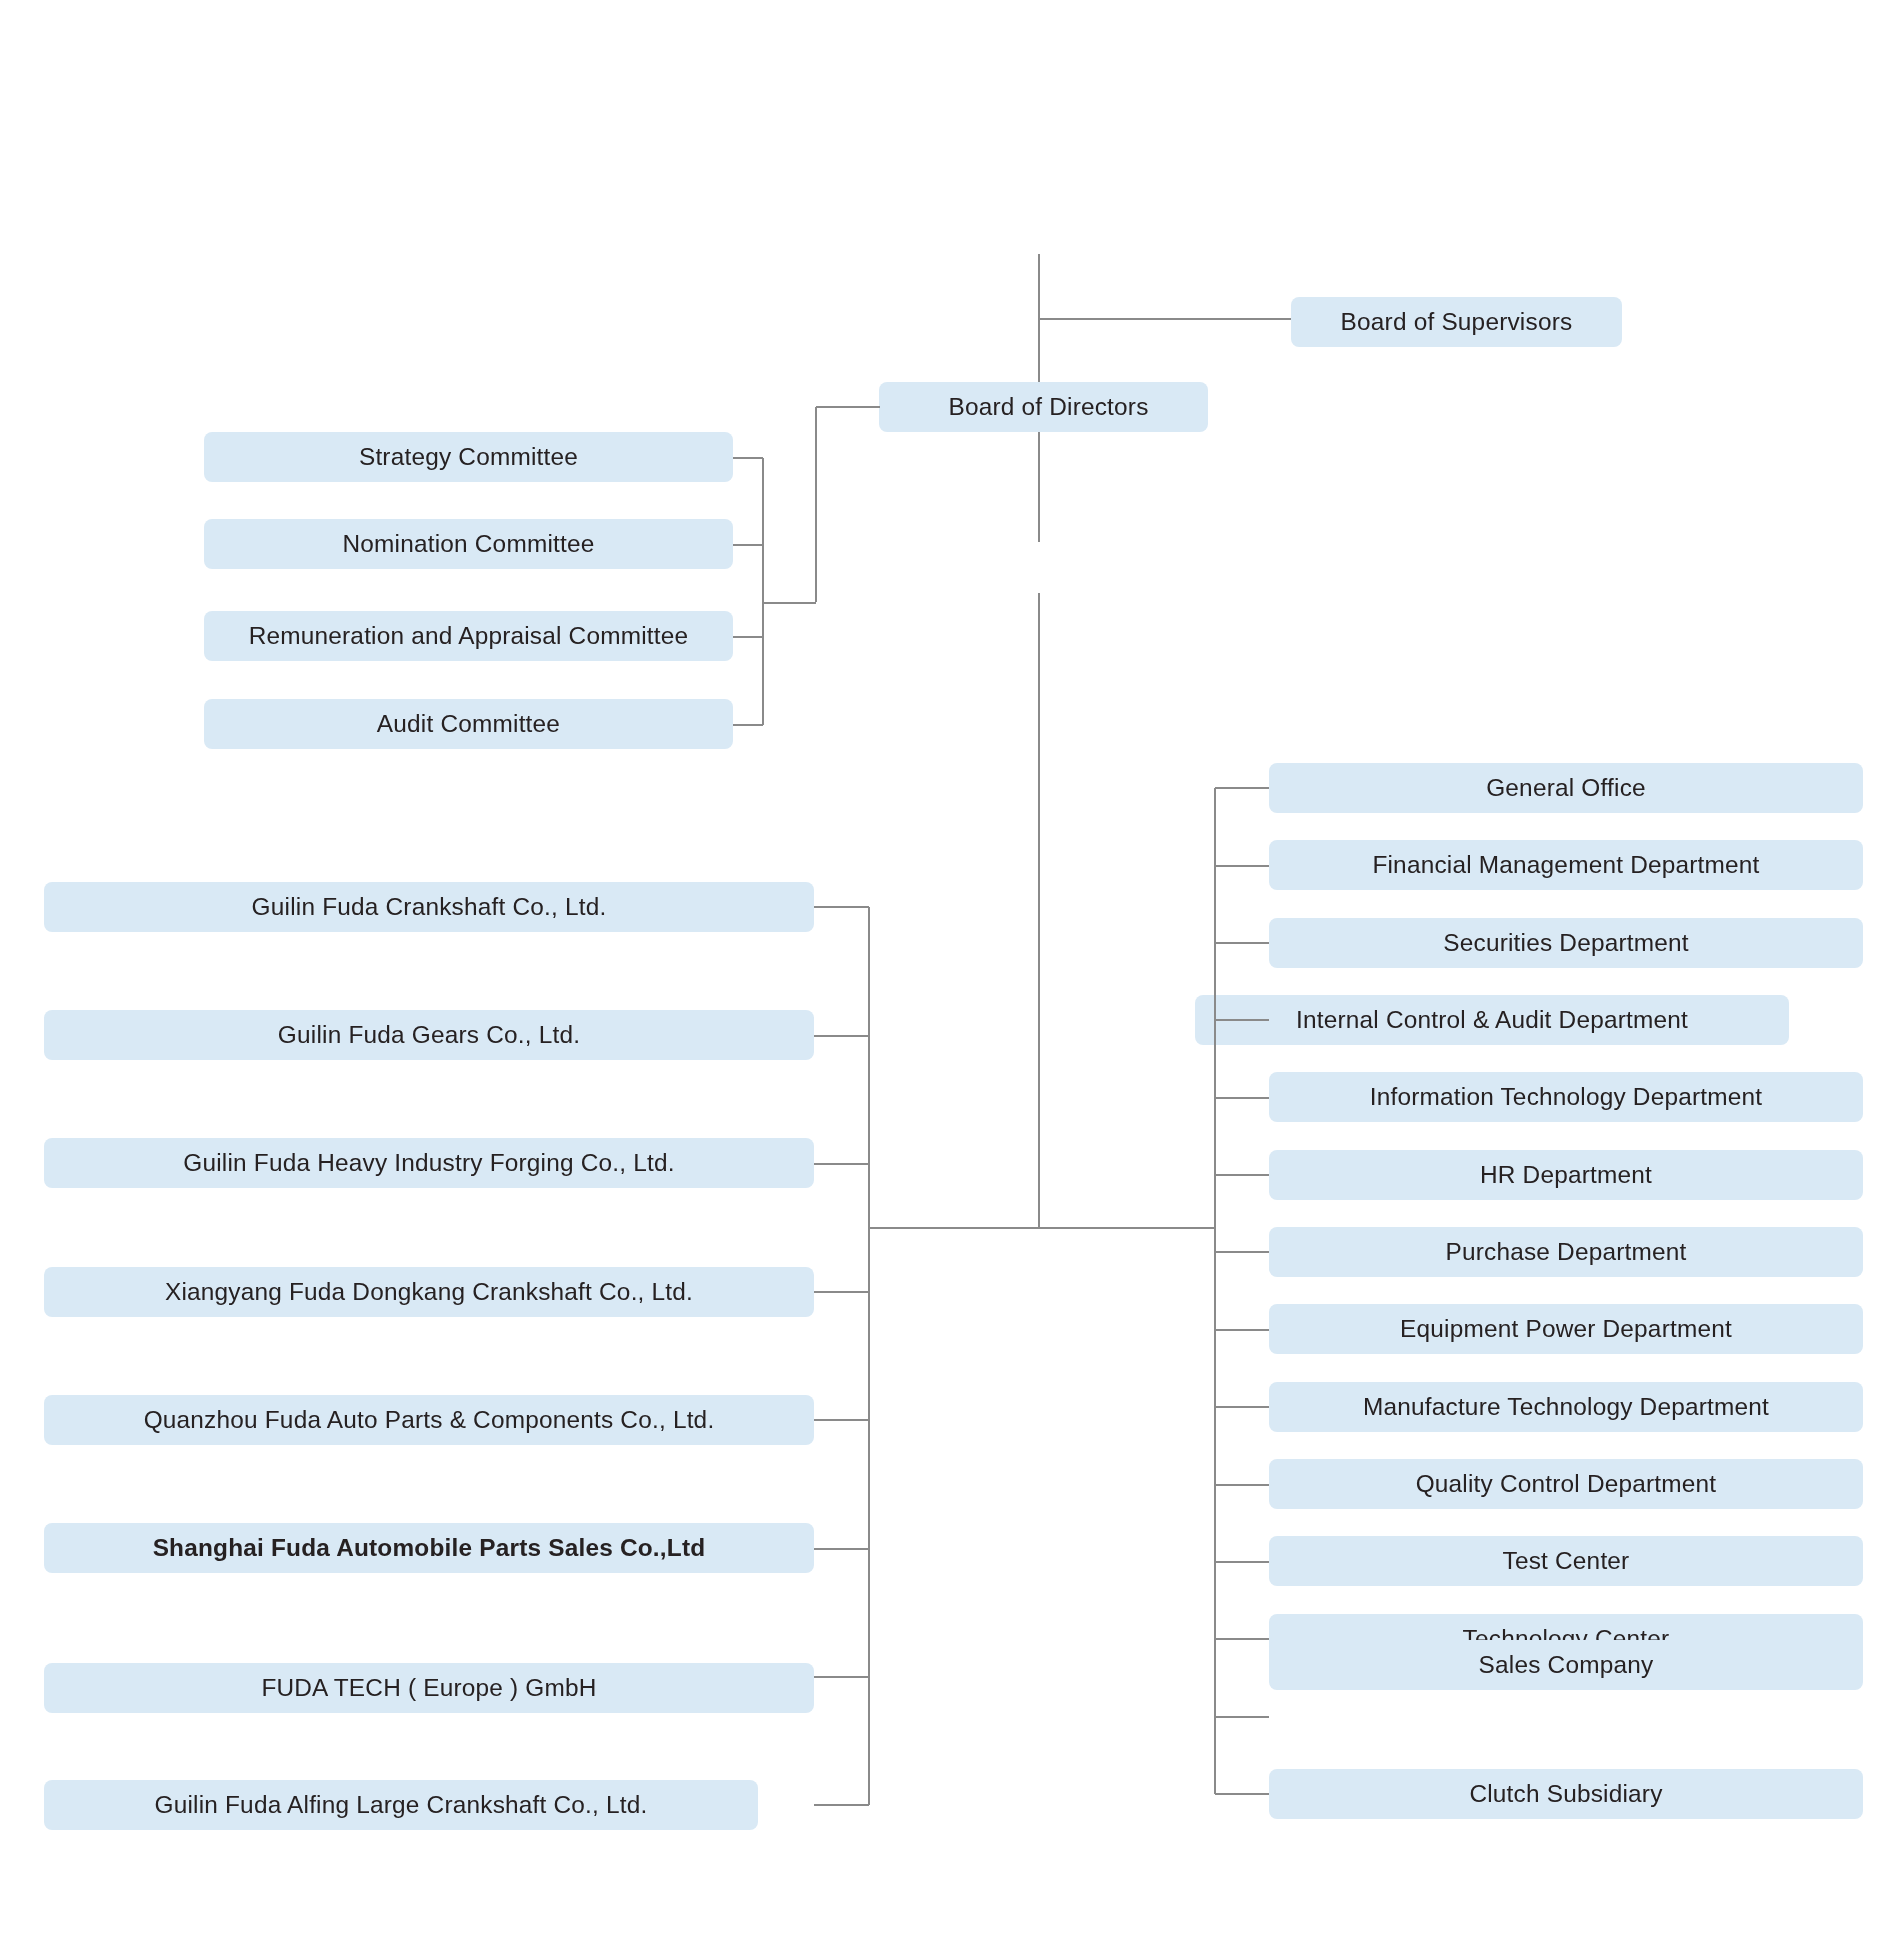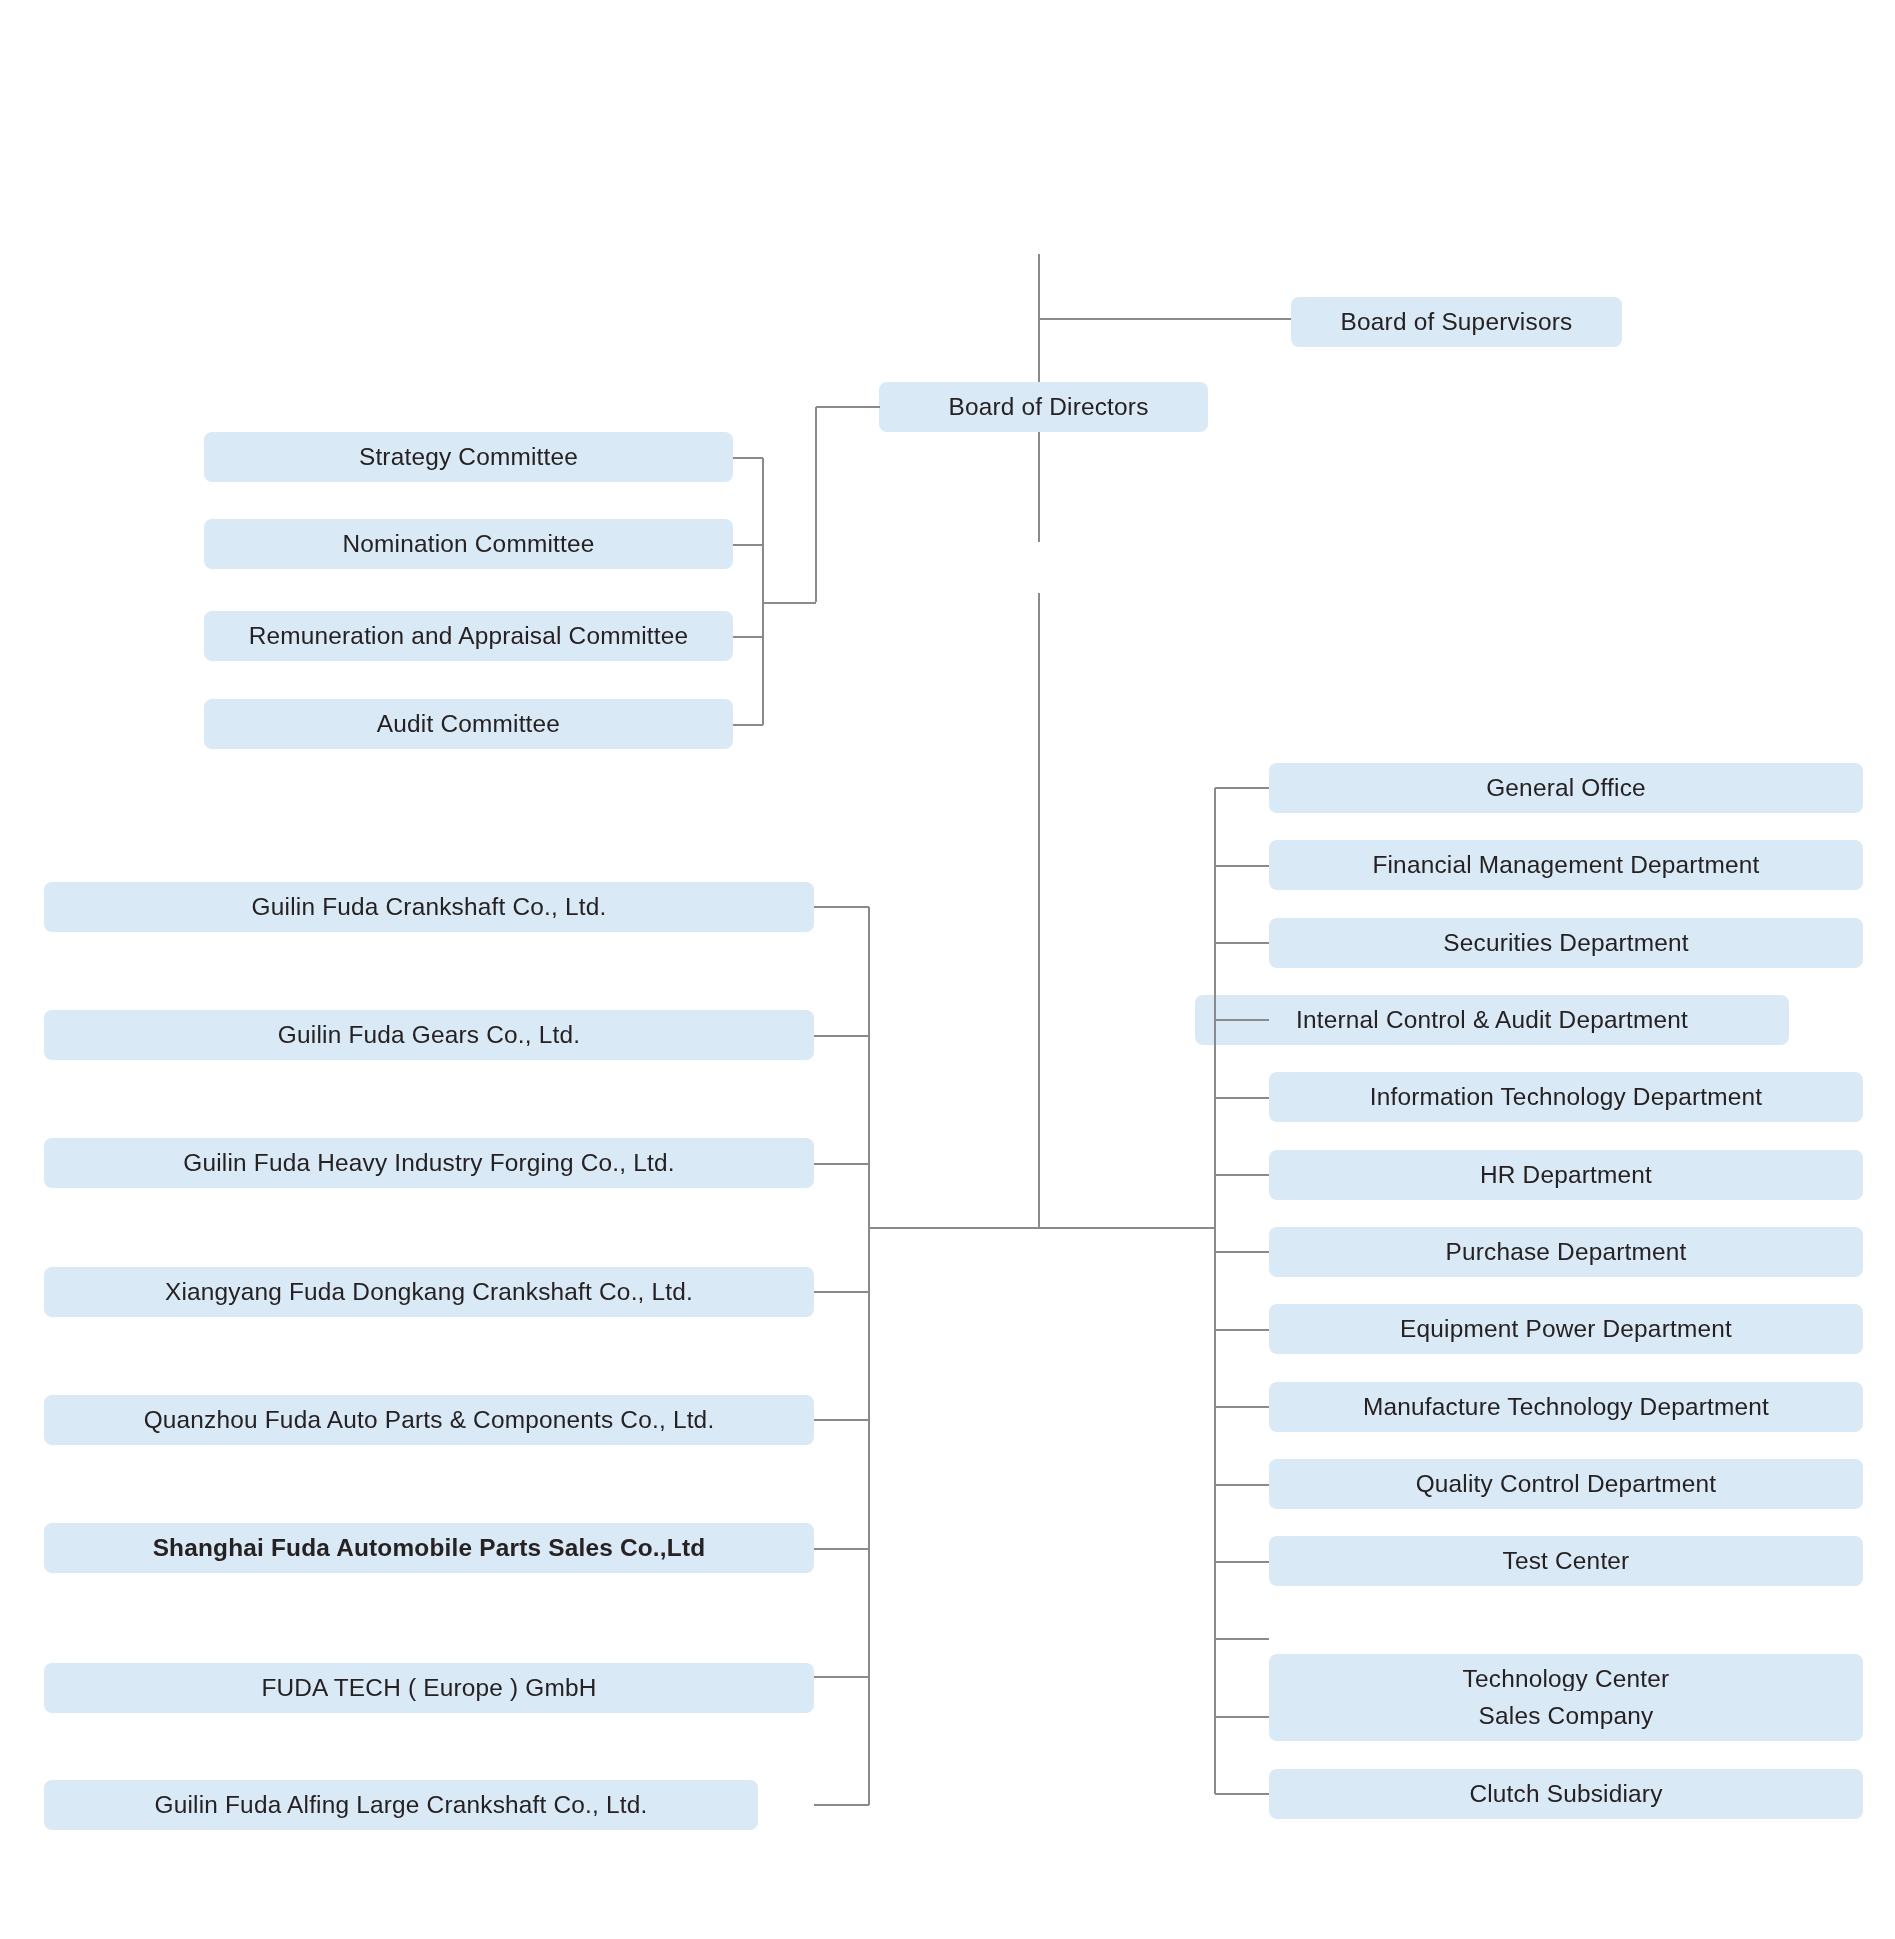--- a/index.html
+++ b/index.html
@@ -70,22 +70,22 @@
       <div class="node" style="left: 1269px; top: 840px; width: 594px; height: 50px;">Financial Management Department</div>
       <div class="node" style="left: 1269px; top: 918px; width: 594px; height: 50px;">Securities Department</div>
       <div class="node" style="left: 1195px; top: 995px; width: 594px; height: 50px;">Internal Control &amp; Audit Department</div>
       <div class="node" style="left: 1269px; top: 1072px; width: 594px; height: 50px;">Information Technology Department</div>
       <div class="node" style="left: 1269px; top: 1150px; width: 594px; height: 50px;">HR Department</div>
       <div class="node" style="left: 1269px; top: 1227px; width: 594px; height: 50px;">Purchase Department</div>
       <div class="node" style="left: 1269px; top: 1304px; width: 594px; height: 50px;">Equipment Power Department</div>
       <div class="node" style="left: 1269px; top: 1382px; width: 594px; height: 50px;">Manufacture Technology Department</div>
       <div class="node" style="left: 1269px; top: 1459px; width: 594px; height: 50px;">Quality Control Department</div>
       <div class="node" style="left: 1269px; top: 1536px; width: 594px; height: 50px;">Test Center</div>
-      <div class="node" style="left: 1269px; top: 1614px; width: 594px; height: 50px; margin-top: 40px;">Technology Center</div>
-      <div class="node" style="left: 1269px; top: 1691px; width: 594px; height: 50px; border-radius: 8px;">Sales Company</div>
+      <div class="node" style="left: 1269px; top: 1614px; width: 594px; height: 50px;">Technology Center</div>
+      <div class="node" style="left: 1269px; top: 1640px; width: 594px; height: 50px; border-radius: 8px;">Sales Company</div>
       <div class="node" style="left: 1269px; top: 1769px; width: 594px; height: 50px;">Clutch Subsidiary</div>
     </div>
   <div id="connector-layer">
       <div class="vline" style="left: 1038px; top: 254px; height: 128px;"></div>
       <div class="hline" style="left: 1039px; top: 318px; width: 252px;"></div>
       <div class="vline" style="left: 1038px; top: 432px; height: 110px;"></div>
       <div class="vline" style="left: 1038px; top: 593px; height: 635px;"></div>
       <div class="hline" style="left: 869px; top: 1227px; width: 346px;"></div>
       <div class="vline" style="left: 868px; top: 907px; height: 898px;"></div>
       <div class="hline" style="left: 814px; top: 906px; width: 55px;"></div>

